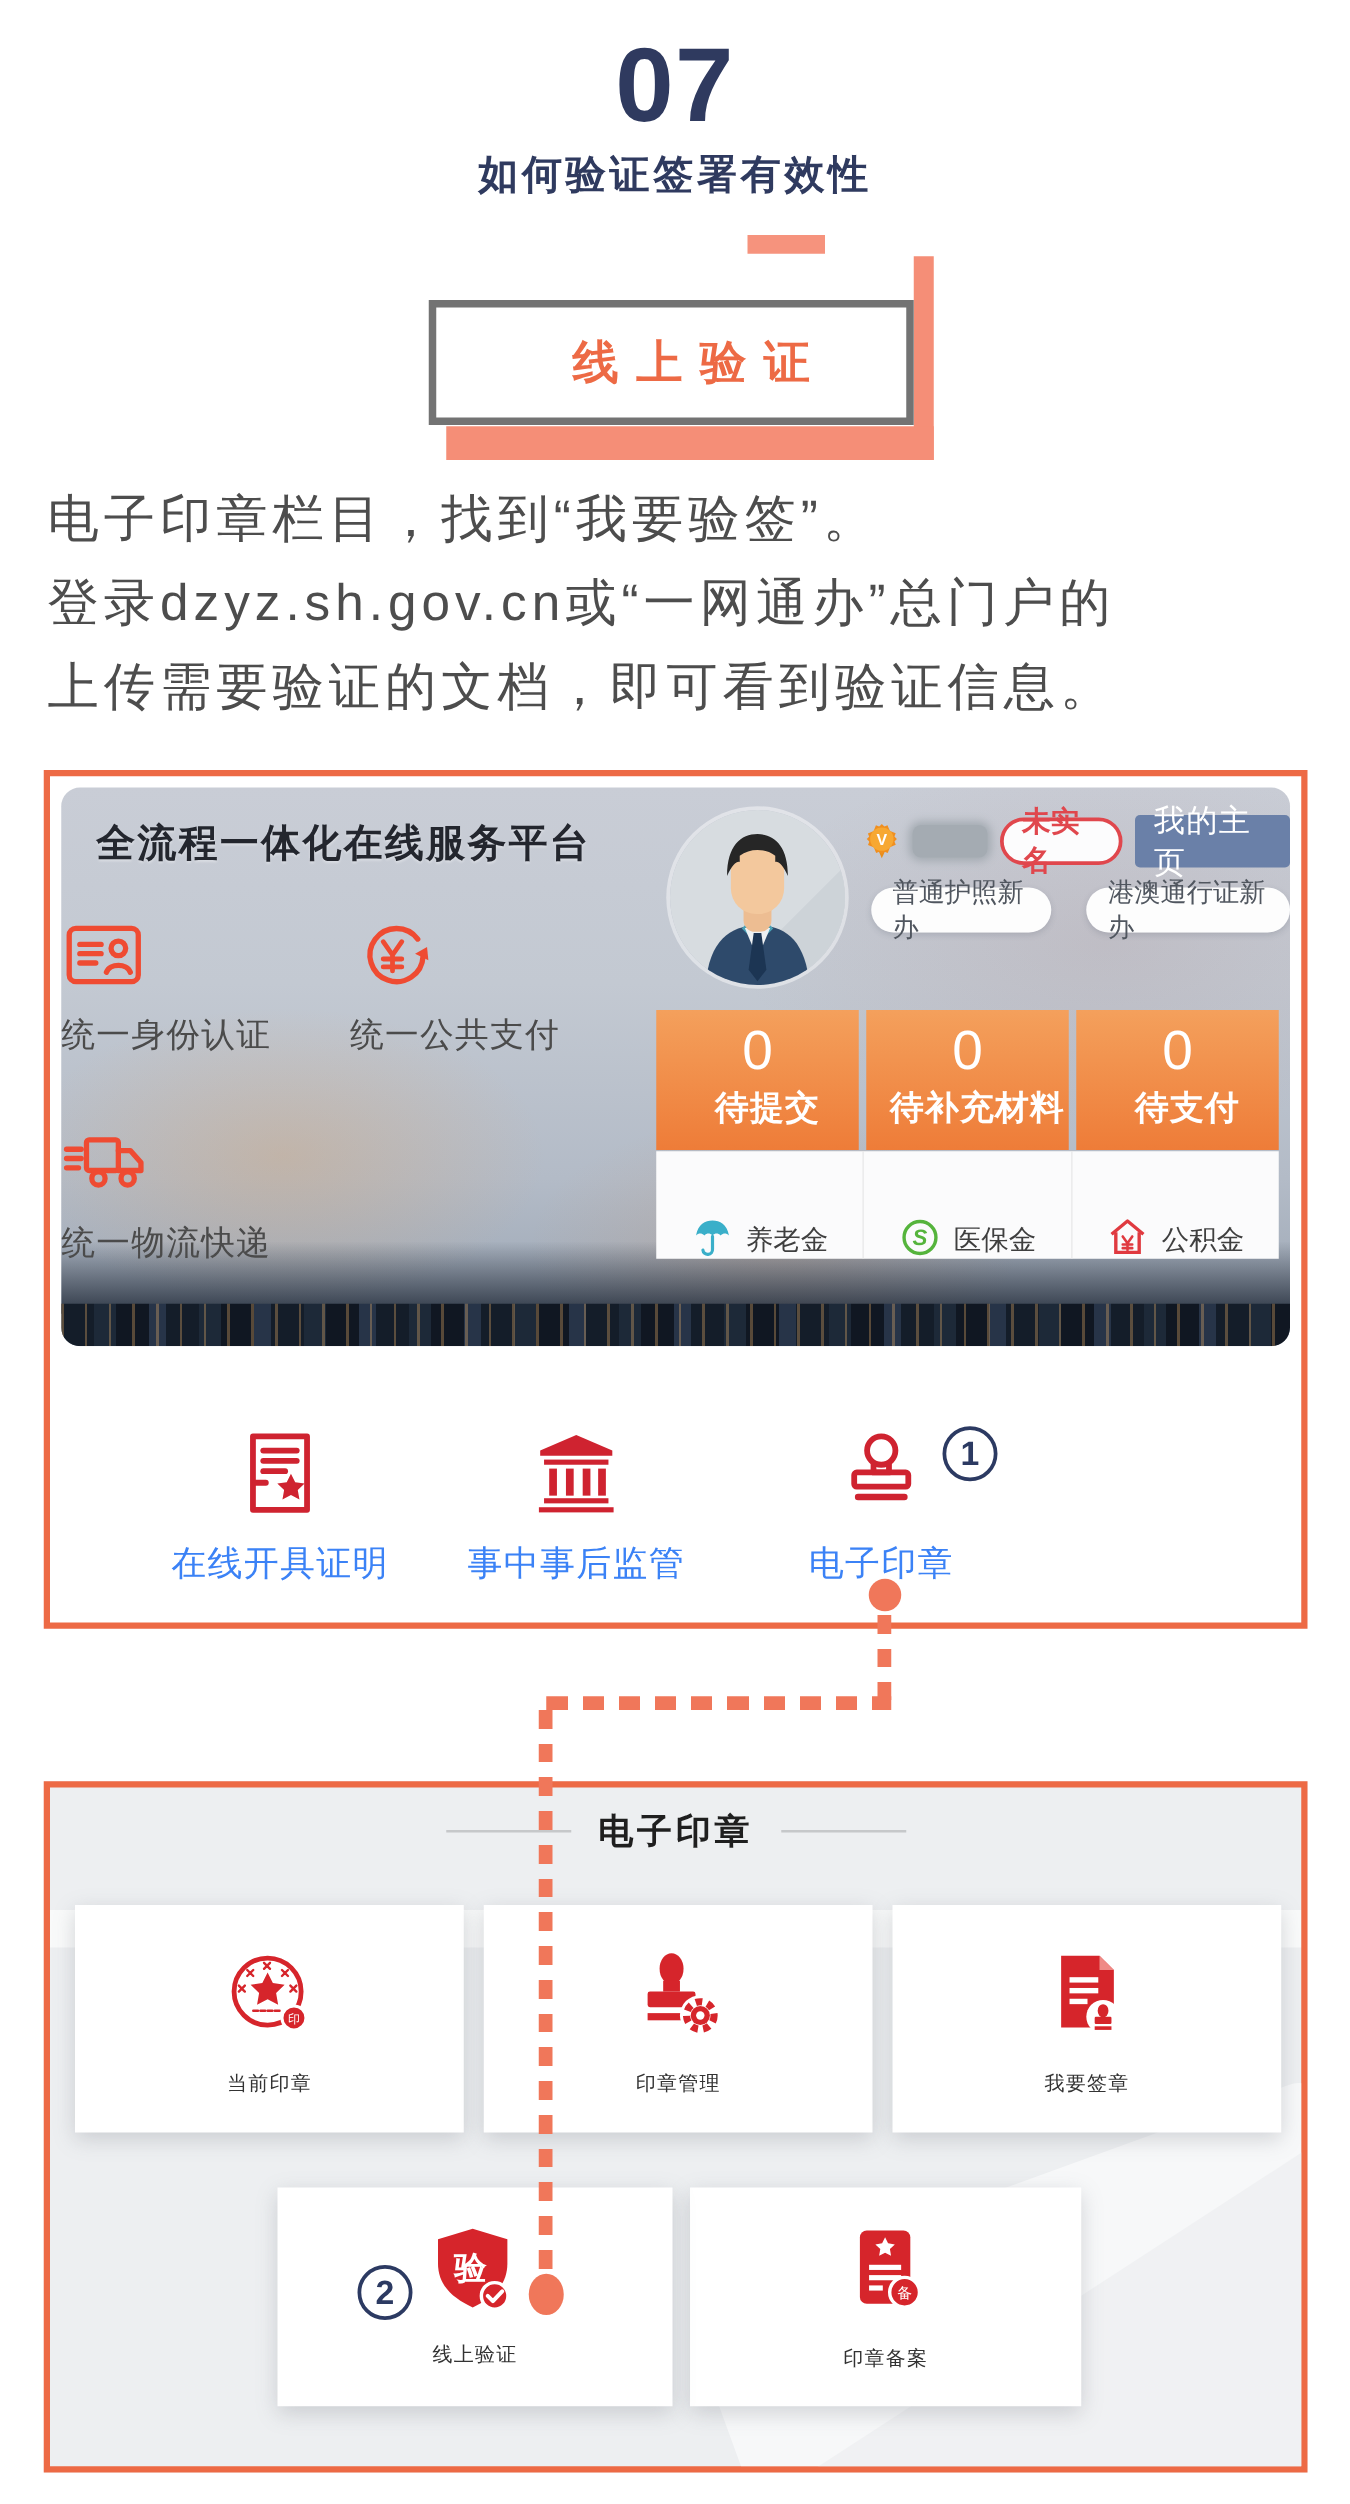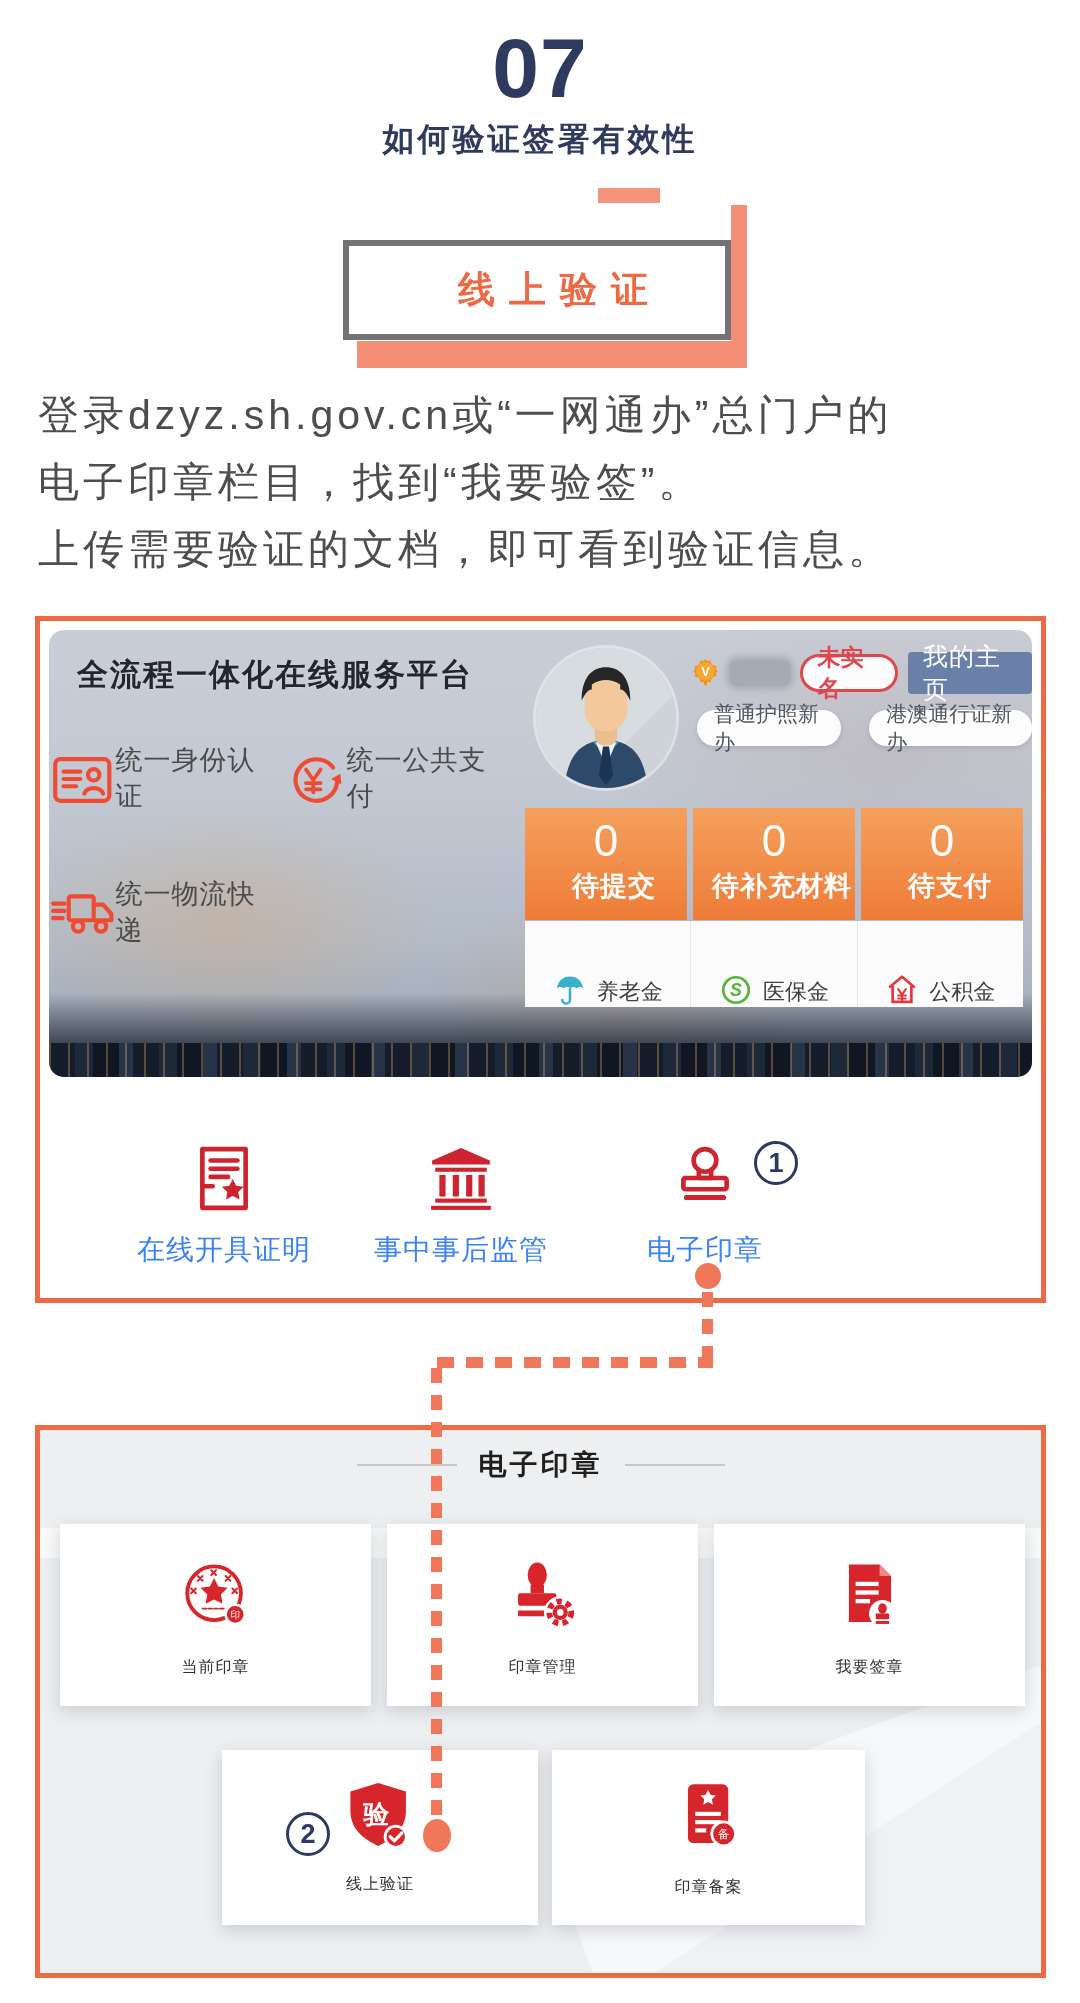--- a/index.html
+++ b/index.html
@@ -61,21 +61,21 @@
   display: flex; align-items: center; }
 .homepage-btn { height: 42px; padding: 0 15px; background: #6a80a8; border-radius: 4px;
   color: #fff; font-size: 25px; display: flex; align-items: center; letter-spacing: 1px; }
 .quick-pills { position: absolute; left: 648px; top: 80px; display: flex; gap: 28px; }
 .quick-pill { height: 36px; padding: 0 17px; background: rgba(255,255,255,.96); border-radius: 18px;
   color: #50565f; font-size: 21px; display: flex; align-items: center;
   box-shadow: 0 2px 5px rgba(60,70,90,.18); }
 
 .services { position: absolute; left: 0; top: 100px; width: 462px;
   display: grid; grid-template-columns: 1fr 1fr; row-gap: 50px; }
-.service { display: flex; flex-direction: row; align-items: flex-end; }
+.service { display: flex; flex-direction: column; align-items: flex-start; }
 .service svg { width: 68px; height: 68px; }
 .service-label { margin-top: 12px; font-size: 27px; color: #4b4b4b; letter-spacing: 1px; }
 
 .stats { position: absolute; left: 476px; top: 178px; width: 498px; }
 .stat-row { display: flex; gap: 6px; }
 .stat-box { flex: 1; height: 112px; text-align: center; color: #fff;
   background: linear-gradient(180deg, #f4a05c 0%, #ee7c38 100%); }
 .stat-value { font-size: 44px; margin-top: 8px; }
 .stat-label { font-size: 27px; font-weight: 700; margin-top: 2px; letter-spacing: 1px; padding-left: 16px; }
 .funds-row { display: flex; background: #fbfbfc; height: 86px; margin-top: 1px; }
@@ -137,22 +137,22 @@
   </div>
   <div class="page-title">如何验证签署有效性</div>
 </div>
 
 <div class="badge-dash"></div>
 <div class="badge-shadow-r"></div>
 <div class="badge-shadow-b"></div>
 <div class="badge-box">线上验证</div>
 
 <div class="intro">
+  <div>电子印章栏目，找到“我要验签”。</div>
   <div>登录dzyz.sh.gov.cn或“一网通办”总门户的</div>
-  <div>电子印章栏目，找到“我要验签”。</div>
   <div>上传需要验证的文档，即可看到验证信息。</div>
 </div>
 
 <div class="panel panel1">
   <div class="hero">
     <div class="hero-glow"></div>
     <div class="hero-skyfade"></div>
     <div class="hero-skyline"></div>
 
     <div class="hero-title">全流程一体化在线服务平台</div>

